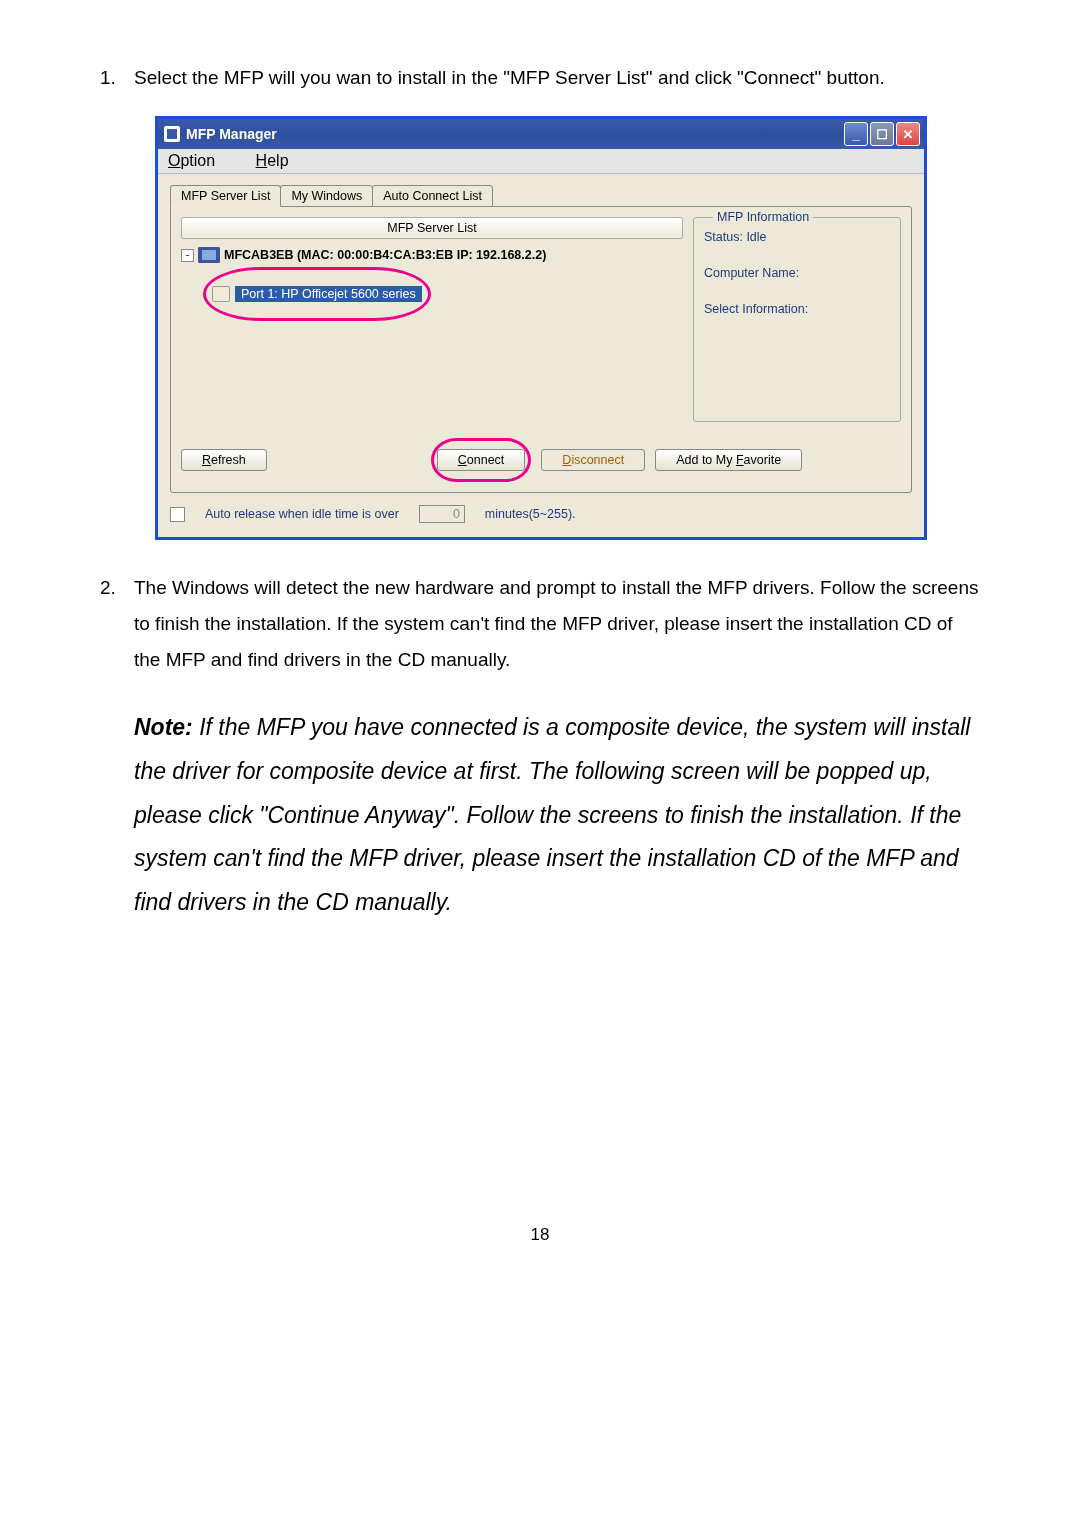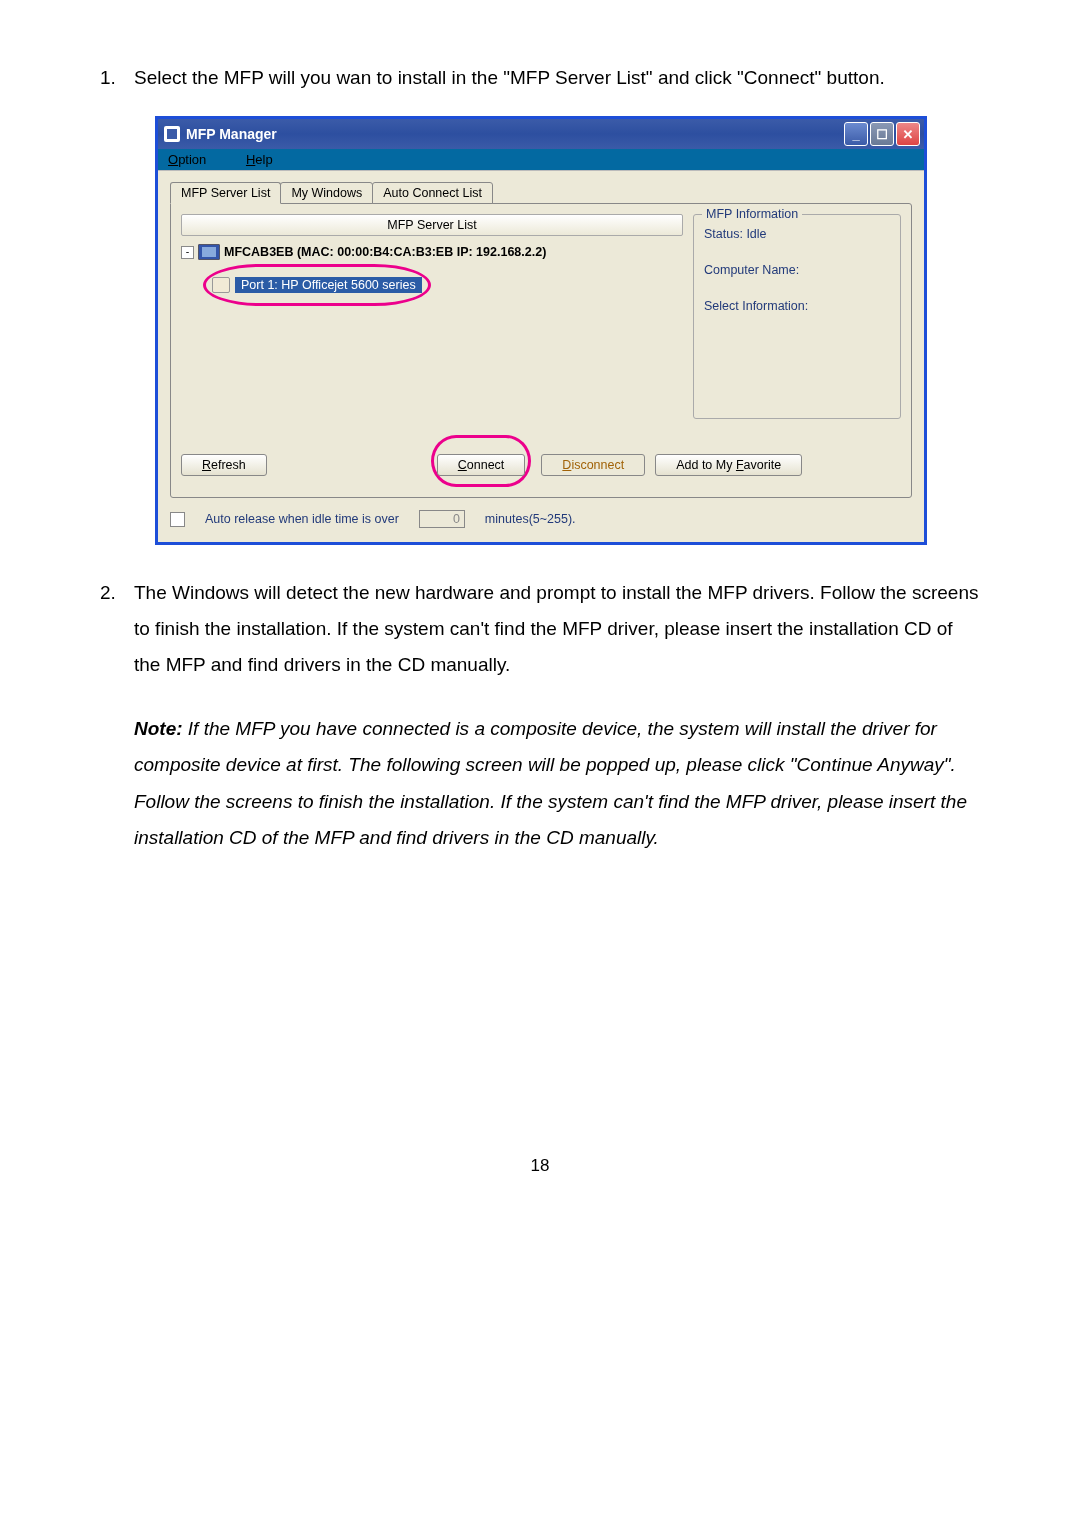--- a/index.html
+++ b/index.html
@@ -21,21 +21,21 @@
     .step-num {
       margin-right: 12px;
       min-width: 22px;
     }
     .step-body {
       flex: 1;
     }
     .note-block {
       margin-left: 34px;
       font-family: Arial, sans-serif;
-      font-size: 19px;
+      font-size: 23px;
       line-height: 1.9;
       font-style: italic;
       color: #000;
       margin-top: 28px;
     }
     .note-label {
       font-weight: bold;
     }
     .window-wrap {
       margin: 8px 0 30px 55px;
@@ -79,23 +79,23 @@
       justify-content: center;
       border: 1px solid #fff;
       border-radius: 3px;
       font-weight: bold;
       font-size: 13px;
     }
     .win-min { background: linear-gradient(#6b8bd0,#3b5ba8); }
     .win-max { background: linear-gradient(#8a99b5,#6a7a96); }
     .win-close { background: linear-gradient(#e88,#d44); }
     .menubar {
-      background: #0369a1;
+      background: #e5e5e5;
       padding: 3px 10px;
-      font-size: 13px;
+      font-size: 16px;
       border-bottom: 1px solid #bbb;
     }
     .menubar span { margin-right: 18px; }
     .menubar u { text-decoration: underline; }
     .client {
       background: #ece9d8;
       padding: 10px 12px 14px 12px;
     }
     .tabs {
       display: flex;
@@ -177,21 +177,21 @@
     }
     .tree-row2 {
       display: flex;
       align-items: center;
       gap: 4px;
       padding: 2px 0 2px 22px;
     }
     .port-oval {
       border: 3px solid #ec008c;
       border-radius: 50% / 100%;
-      padding: 10px 6px;
+      padding: 16px 6px;
       display: inline-flex;
       align-items: center;
       gap: 5px;
     }
     .printer-icon {
       width: 16px;
       height: 14px;
       background: #f1ead6;
       border: 1px solid #999;
       border-radius: 2px;
@@ -209,41 +209,40 @@
       padding: 12px 10px 12px 10px;
       position: relative;
       font-size: 12.5px;
       color: #223a7a;
       height: 205px;
       box-sizing: border-box;
     }
     .info-legend {
       position: absolute;
       top: -8px;
-      left: 8px;
+      left: 19px;
       background: #ece9d8;
       padding: 0 4px;
       font-size: 12.5px;
       color: #223a7a;
     }
     .info-box div { margin-bottom: 22px; }
     .button-row {
       display: flex;
       align-items: center;
       gap: 10px;
       margin-top: 16px;
     }
     .btn {
       border: 1px solid #888;
       background: linear-gradient(#fff, #e5e2d0);
       border-radius: 3px;
       font-size: 12.5px;
       padding: 3px 20px;
       cursor: pointer;
-      margin-top: 8px;
     }
     .btn.disabled {
       color: #a16207;
       background: #ece9d8;
     }
     .connect-oval {
       border: 3px solid #ec008c;
       border-radius: 50% / 100%;
       padding: 8px 3px;
       display: inline-flex;

